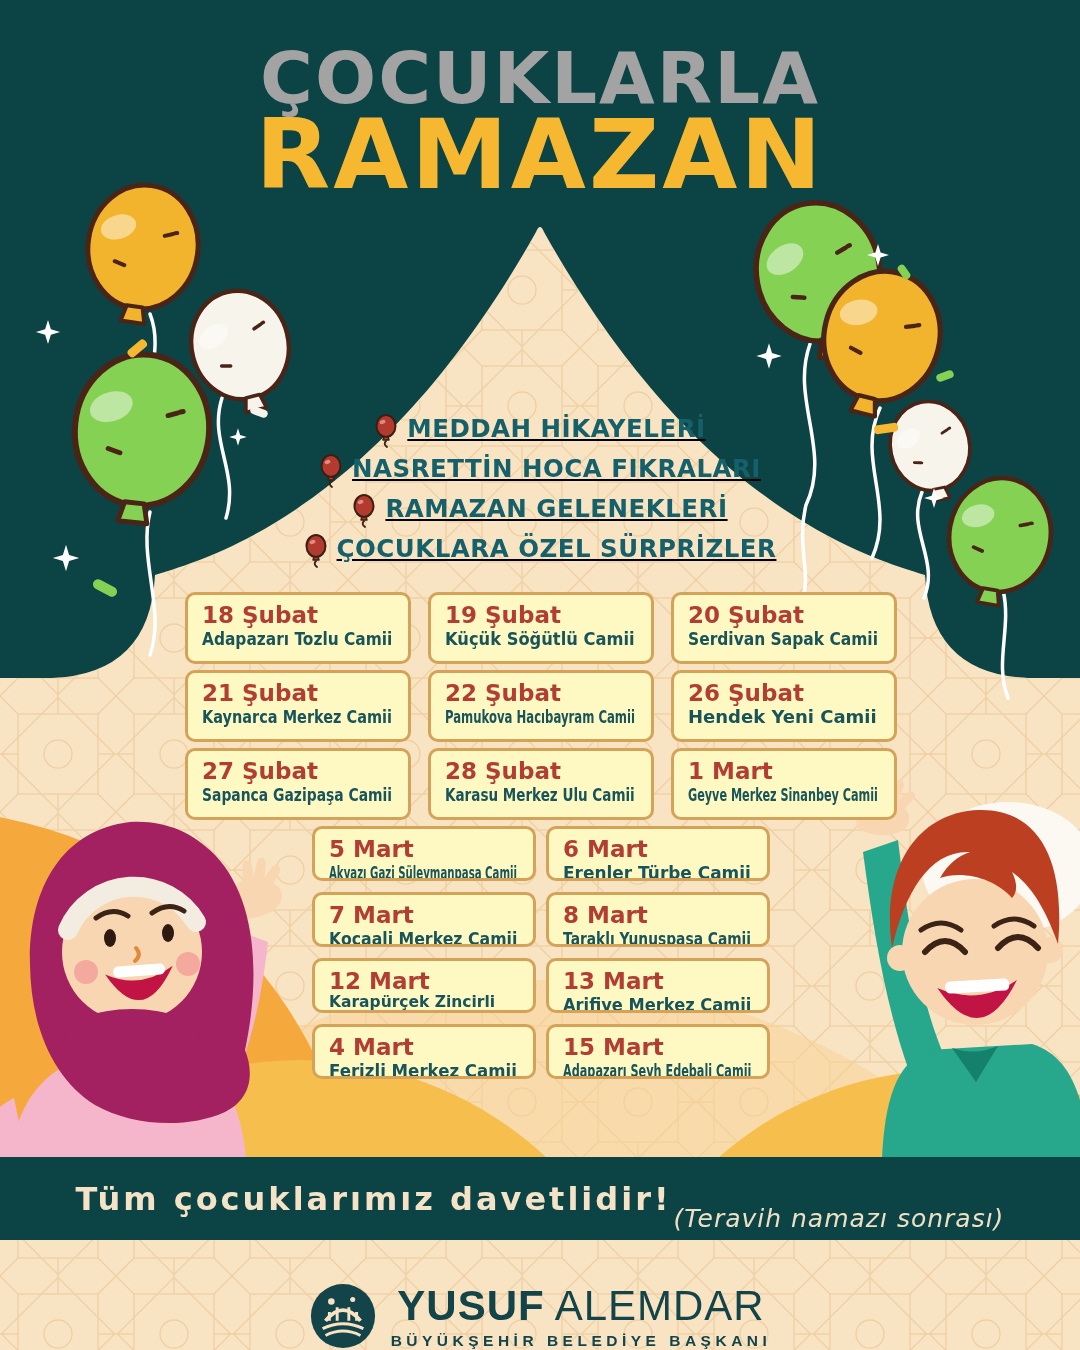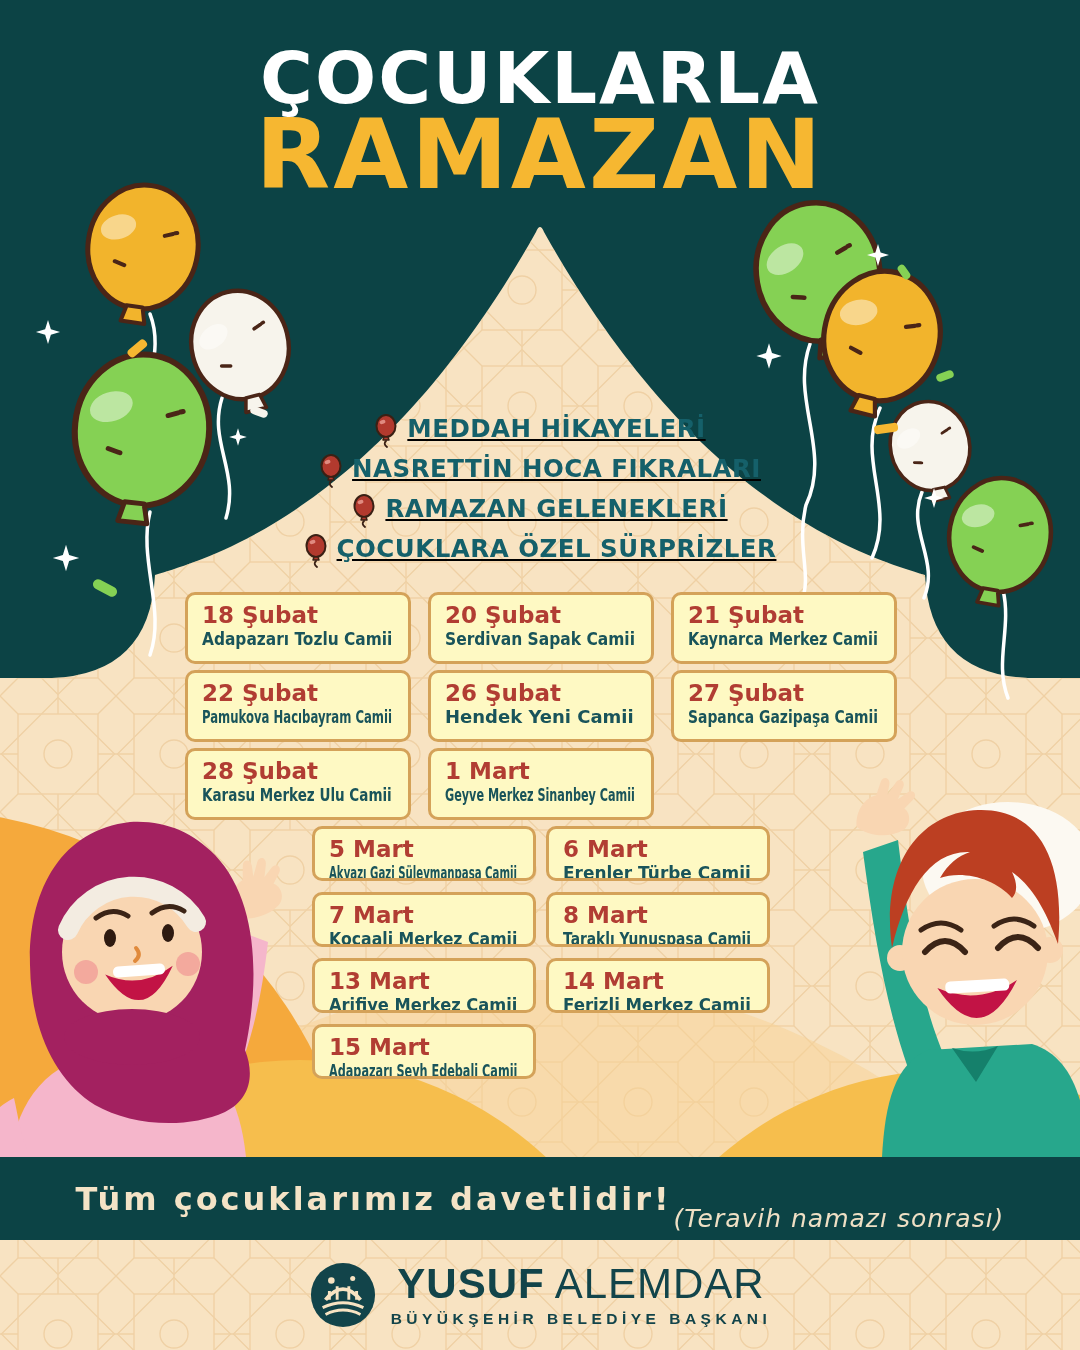--- a/index.html
+++ b/index.html
@@ -7,21 +7,21 @@
     position:relative;width:1080px;height:1350px;overflow:hidden;
     background:#0C4345;font-family:"Liberation Sans",sans-serif;
     margin:0 auto;
   }
   .bg-art{position:absolute;inset:0;display:block;}
 
   
   .title{position:absolute;top:42px;left:0;width:100%;text-align:center;line-height:1;}
   .title .l1{
     font-family:"DejaVu Sans",sans-serif;font-weight:800;font-size:72px;
-    color:#ffffff;letter-spacing:2px;
+    color:#a3a3a3;letter-spacing:2px;
   }
   .title .l2{
     font-family:"DejaVu Sans",sans-serif;font-weight:800;font-size:97px;
     color:#F6B731;letter-spacing:3px;margin-top:-8px;
   }
 
   
   .activities{
     position:absolute;top:414px;left:0;width:100%;margin:0;padding:0;list-style:none;
     display:flex;flex-direction:column;align-items:center;gap:6px;
@@ -65,21 +65,21 @@
     color:#F4E3C6;letter-spacing:3px;
   }
   .band .b2{
     font-family:"DejaVu Sans",sans-serif;font-style:italic;font-size:25px;
     color:#EFE0C5;letter-spacing:1px;margin-top:40px;
   }
 
   
   .footer{
     position:absolute;left:0;top:1240px;width:1080px;height:110px;
-    display:flex;align-items:center;justify-content:center;gap:14px;
+    display:flex;align-items:flex-end;justify-content:center;gap:14px;
   }
   .sig{display:flex;flex-direction:column;align-items:center;}
   .sig .name{font-size:42px;color:#12444A;letter-spacing:1px;line-height:1;}
   .sig .name .fn{font-weight:800;}
   .sig .name .ln{font-weight:300;margin-left:10px;}
   .sig .role{
     font-size:15.5px;font-weight:bold;color:#12444A;letter-spacing:4.5px;margin-top:5px;
   }
 </style>
 </head>
@@ -259,20 +259,24 @@
       <span class="act-label">ÇOCUKLARA ÖZEL SÜRPRİZLER</span>
     </li>
   </ul>
 
   <div class="grid grid3" id="grid3">
     <div class="card">
       <span class="date">18 Şubat</span><br>
       <span class="mosque fit" style="transform-origin: left center; transform: scaleX(0.856);">Adapazarı Tozlu Camii</span>
     </div>
 
+    <div class="card">
+      <span class="date">19 Şubat</span><br>
+      <span class="mosque fit" style="transform-origin: left center; transform: scaleX(0.905);">Küçük Söğütlü Camii</span>
+    </div>
 
     <div class="card">
       <span class="date">20 Şubat</span><br>
       <span class="mosque fit" style="transform-origin: left center; transform: scaleX(0.86);">Serdivan Sapak Camii</span>
     </div>
 
     <div class="card">
       <span class="date">21 Şubat</span><br>
       <span class="mosque fit" style="transform-origin: left center; transform: scaleX(0.805);">Kaynarca Merkez Camii</span>
     </div>
@@ -316,28 +320,32 @@
     <div class="card">
       <span class="date">7 Mart</span><br>
       <span class="mosque fit" style="transform-origin: left center; transform: scaleX(0.874);">Kocaali Merkez Camii</span>
     </div>
 
     <div class="card">
       <span class="date">8 Mart</span><br>
       <span class="mosque fit" style="transform-origin: left center; transform: scaleX(0.767);">Taraklı Yunuspaşa Camii</span>
     </div>
 
+    <div class="card">
+      <span class="date">12 Mart</span><br>
+      <span class="mosque wrap">Karapürçek Zincirli Alipaşa Merkez Camii</span>
+    </div>
 
     <div class="card">
       <span class="date">13 Mart</span><br>
       <span class="mosque fit" style="transform-origin: left center; transform: scaleX(0.904);">Arifiye Merkez Camii</span>
     </div>
 
     <div class="card">
-      <span class="date">14 Mart</span><br>
+      <span class="date">4 Mart</span><br>
       <span class="mosque fit" style="transform-origin: left center; transform: scaleX(0.922);">Ferizli Merkez Camii</span>
     </div>
 
     <div class="card">
       <span class="date">15 Mart</span><br>
       <span class="mosque fit" style="transform-origin: left center; transform: scaleX(0.625);">Adapazarı Şeyh Edebali Camii</span>
     </div>
   </div>
 
   <div class="band">

